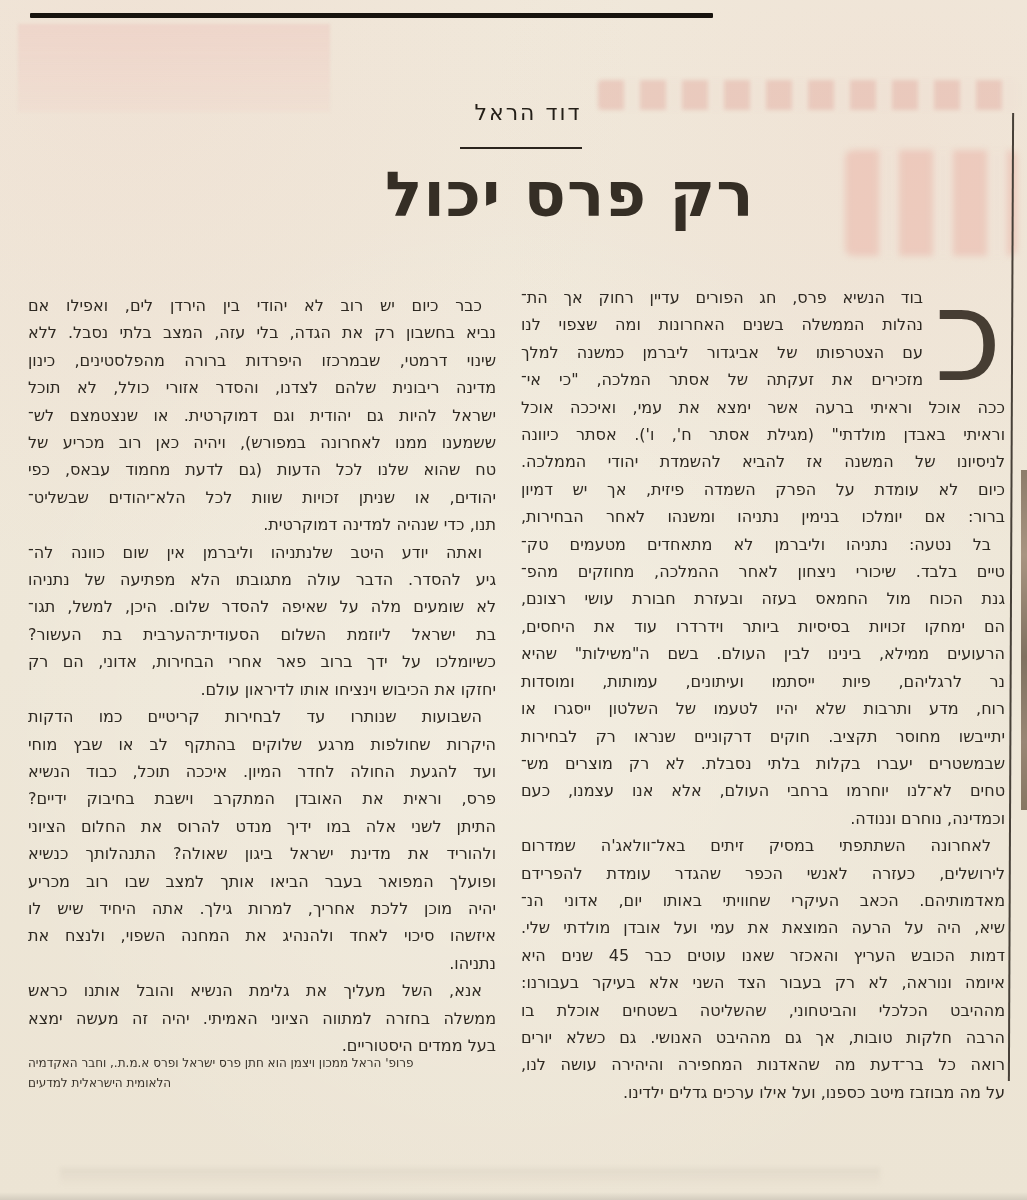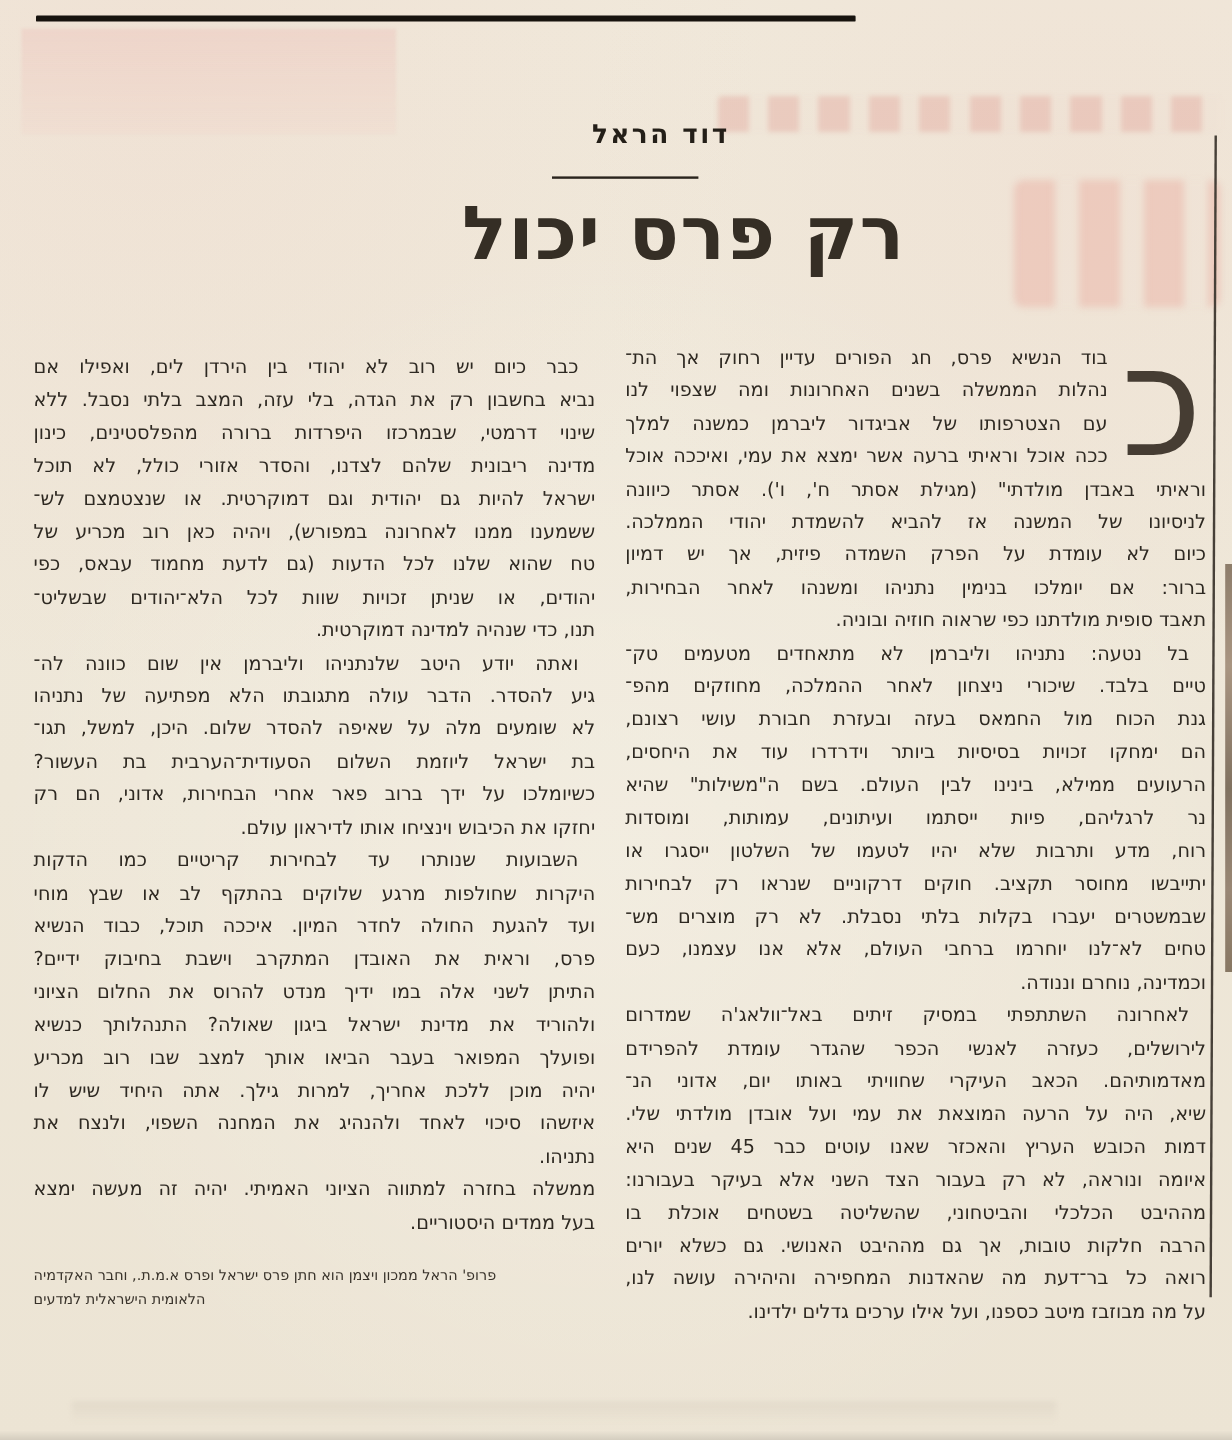--- a/index.html
+++ b/index.html
@@ -26,22 +26,22 @@
     background:repeating-linear-gradient(90deg,rgba(233,168,156,.42) 0 34px,rgba(242,222,212,.10) 34px 54px);
     filter:blur(3px);}
   .ghost-band-bottom{left:60px;top:1168px;width:820px;height:18px;
     background:linear-gradient(180deg,rgba(205,195,180,.30),rgba(205,195,180,0));filter:blur(2px);}
   .fold-line{position:absolute;left:1010px;top:113px;width:2px;height:968px;background:#474038;transform:rotate(.25deg);}
   .edge-strip{position:absolute;left:1021px;top:470px;width:6px;height:340px;opacity:.85;filter:blur(.4px);
     background:linear-gradient(180deg,#7c6a58 0%,#9c8672 25%,#6d5d4c 55%,#8a7664 80%,#75634f 100%);}
   .bottom-shade{position:absolute;left:0;bottom:0;width:100%;height:8px;background:linear-gradient(180deg,rgba(0,0,0,0),rgba(0,0,0,.10));}
 
   
-  .author{position:absolute;left:448px;top:100px;width:160px;
-    font-weight:bold;font-size:22px;letter-spacing:2px;color:#241f18;}
+  .author{position:absolute;left:448px;top:100px;width:160px;text-align:center;
+    font-weight:normal;font-size:22px;letter-spacing:2px;color:#241f18;}
   .author-rule{position:absolute;left:460px;top:147px;width:122px;height:2px;background:#2a241d;}
   .headline{position:absolute;left:385px;top:158px;width:380px;margin:0;text-align:left;
     font-weight:bold;font-size:62px;line-height:1.2;letter-spacing:1px;color:#352e25;}
 
   
   .col{position:absolute;font-size:16px;line-height:27.4px;color:#2e2922;}
   .col-right{left:521px;top:284px;width:484px;}
   .col-left{left:28px;top:292px;width:468px;}
   .para{margin:0;}
   .line{text-align:justify;text-align-last:justify;}
@@ -74,26 +74,26 @@
     <div class="author-rule"></div>
     <h1 class="headline">רק פרס יכול</h1>
   </header>
 
   <section class="col col-right">
       <div class="para">
         <span class="dropcap">כ</span>
         <div class="line">בוד הנשיא פרס, חג הפורים עדיין רחוק אך הת־</div>
         <div class="line">נהלות הממשלה בשנים האחרונות ומה שצפוי לנו</div>
         <div class="line">עם הצטרפותו של אביגדור ליברמן כמשנה למלך</div>
+        <div class="line">מזכירים את זעקתה של אסתר המלכה, "כי אי־</div>
         <div class="line">ככה אוכל וראיתי ברעה אשר ימצא את עמי, ואיככה אוכל</div>
         <div class="line">וראיתי באבדן מולדתי" (מגילת אסתר ח', ו'). אסתר כיוונה</div>
         <div class="line">לניסיונו של המשנה אז להביא להשמדת יהודי הממלכה.</div>
         <div class="line">כיום לא עומדת על הפרק השמדה פיזית, אך יש דמיון</div>
         <div class="line">ברור: אם יומלכו בנימין נתניהו ומשנהו לאחר הבחירות,</div>
-        <div class="line last">תאבד סופית מולדתנו כפי שראוה חוזיה ובוניה.</div>
       </div>
       <div class="para">
         <div class="line first">בל נטעה: נתניהו וליברמן לא מתאחדים מטעמים טק־</div>
         <div class="line">טיים בלבד. שיכורי ניצחון לאחר ההמלכה, מחוזקים מהפ־</div>
         <div class="line">גנת הכוח מול החמאס בעזה ובעזרת חבורת עושי רצונם,</div>
         <div class="line">הם ימחקו זכויות בסיסיות ביותר וידרדרו עוד את היחסים,</div>
         <div class="line">הרעועים ממילא, בינינו לבין העולם. בשם ה"משילות" שהיא</div>
         <div class="line">נר לרגליהם, פיות ייסתמו ועיתונים, עמותות, ומוסדות</div>
         <div class="line">רוח, מדע ותרבות שלא יהיו לטעמו של השלטון ייסגרו או</div>
         <div class="line">יתייבשו מחוסר תקציב. חוקים דרקוניים שנראו רק לבחירות</div>
@@ -140,20 +140,21 @@
         <div class="line">ועד להגעת החולה לחדר המיון. איככה תוכל, כבוד הנשיא</div>
         <div class="line">פרס, וראית את האובדן המתקרב וישבת בחיבוק ידיים?</div>
         <div class="line">התיתן לשני אלה במו ידיך מנדט להרוס את החלום הציוני</div>
         <div class="line">ולהוריד את מדינת ישראל ביגון שאולה? התנהלותך כנשיא</div>
         <div class="line">ופועלך המפואר בעבר הביאו אותך למצב שבו רוב מכריע</div>
         <div class="line">יהיה מוכן ללכת אחריך, למרות גילך. אתה היחיד שיש לו</div>
         <div class="line">איזשהו סיכוי לאחד ולהנהיג את המחנה השפוי, ולנצח את</div>
         <div class="line last">נתניהו.</div>
       </div>
       <div class="para">
+        <div class="line first">אנא, השל מעליך את גלימת הנשיא והובל אותנו כראש</div>
         <div class="line">ממשלה בחזרה למתווה הציוני האמיתי. יהיה זה מעשה ימצא</div>
         <div class="line last">בעל ממדים היסטוריים.</div>
       </div>
     </section>
 
   <footer class="footnote">
       <div class="fn-line">פרופ' הראל ממכון ויצמן הוא חתן פרס ישראל ופרס א.מ.ת., וחבר האקדמיה</div>
       <div class="fn-line">הלאומית הישראלית למדעים</div>
     </footer>
 

